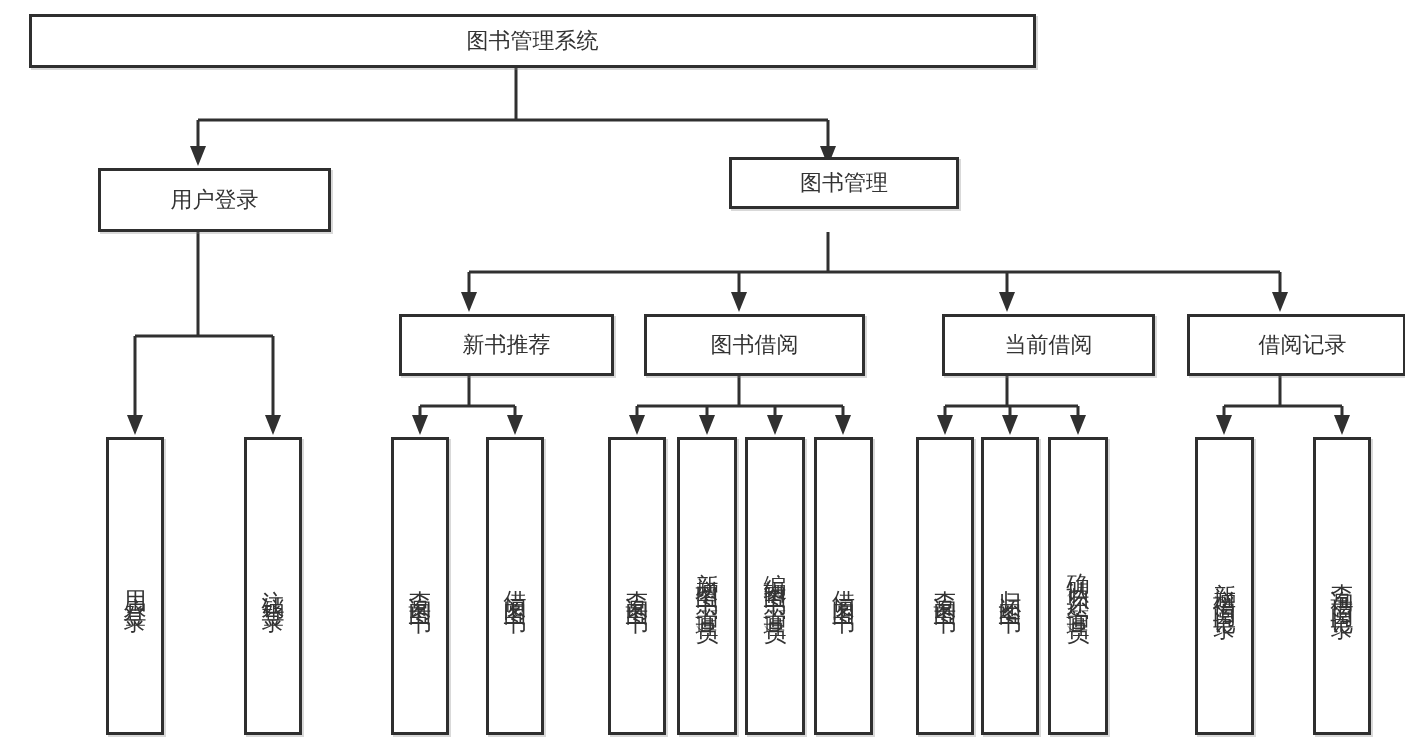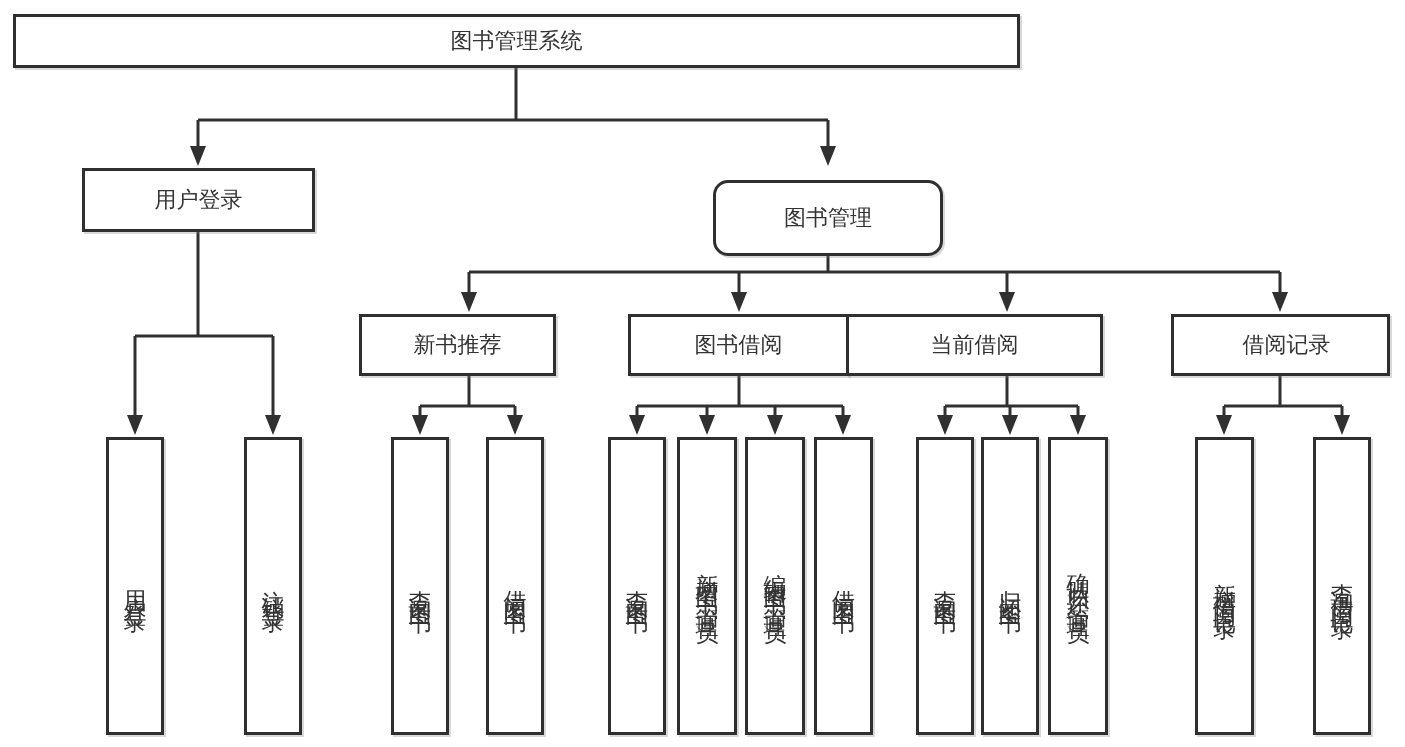--- a/index.html
+++ b/index.html
@@ -5,21 +5,21 @@
   html,body{margin:0;padding:0;background:#ffffff;}
   .canvas{
     position:relative;width:1405px;height:747px;background:#ffffff;
     font-family:"Liberation Sans","DejaVu Sans",sans-serif;color:#333333;overflow:hidden;
   }
   .connector-layer{position:absolute;left:0;top:0;width:1405px;height:747px;}
   .hbox{
     position:absolute;box-sizing:border-box;background:#ffffff;
     border:3px solid #2f2f2f;box-shadow:2px 2px 0 rgba(130,130,130,0.30);
     display:flex;align-items:center;justify-content:center;
-    font-size:22px;white-space:nowrap;
+    font-size:22px;white-space:nowrap;margin-left:16px;
   }
   .vbox{
     position:absolute;top:437px;height:298px;box-sizing:border-box;background:#ffffff;
     border:3px solid #2f2f2f;box-shadow:2px 2px 0 rgba(130,130,130,0.30);
     display:flex;align-items:center;justify-content:center;
     writing-mode:vertical-rl;text-orientation:mixed;
     font-size:23px;line-height:1;letter-spacing:7px;overflow:hidden;
   }
   .watermark{
     position:absolute;left:1183px;top:716px;z-index:5;
@@ -60,25 +60,25 @@
       <polygon points="1002,415 1018,415 1010,435"></polygon>
       <polygon points="1070,415 1086,415 1078,435"></polygon>
       <polygon points="1216,415 1232,415 1224,435"></polygon>
       <polygon points="1334,415 1350,415 1342,435"></polygon>
     </g>
   </svg>
 
   <div class="hbox" style="left:13px;top:14px;width:1007px;height:54px;">图书管理系统</div>
 
   <div class="hbox" style="left:82px;top:168px;width:233px;height:64px;">用户登录</div>
-  <div class="hbox" style="left:713px;top:180px;width:230px;height:76px;border-radius:15px;">图书管理</div>
+  <div class="hbox" style="left:713px;top:157px;width:230px;height:52px;">图书管理</div>
 
-  <div class="hbox" style="left:359px;top:314px;width:197px;height:62px;">新书推荐</div>
+  <div class="hbox" style="left:383px;top:314px;width:215px;height:62px;">新书推荐</div>
   <div class="hbox" style="left:628px;top:314px;width:221px;height:62px;">图书借阅</div>
-  <div class="hbox" style="left:846px;top:314px;width:257px;height:62px;">当前借阅</div>
+  <div class="hbox" style="left:926px;top:314px;width:213px;height:62px;">当前借阅</div>
   <div class="hbox" style="left:1171px;top:314px;width:219px;height:62px;padding-left:12px;">借阅记录</div>
 
   <div class="vbox" style="left:106px;width:58px;">用户登录</div>
   <div class="vbox" style="left:244px;width:58px;">注销登录</div>
 
   <div class="vbox" style="left:391px;width:58px;">查询图书</div>
   <div class="vbox" style="left:486px;width:58px;">借阅图书</div>
 
   <div class="vbox" style="left:608px;width:58px;">查询图书</div>
   <div class="vbox" style="left:677px;width:60px;">新增图书（管理员）</div>

